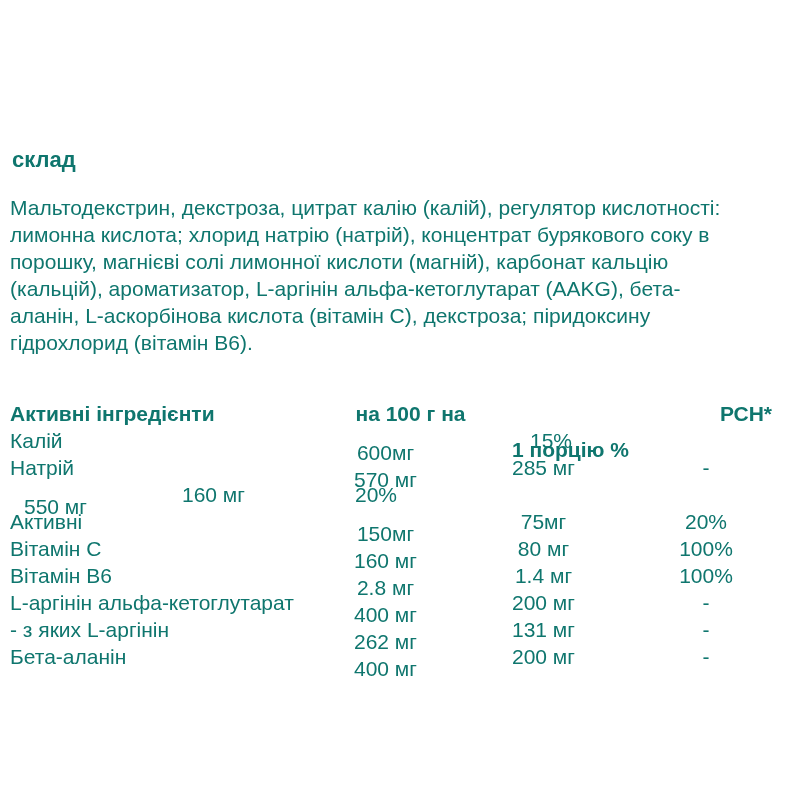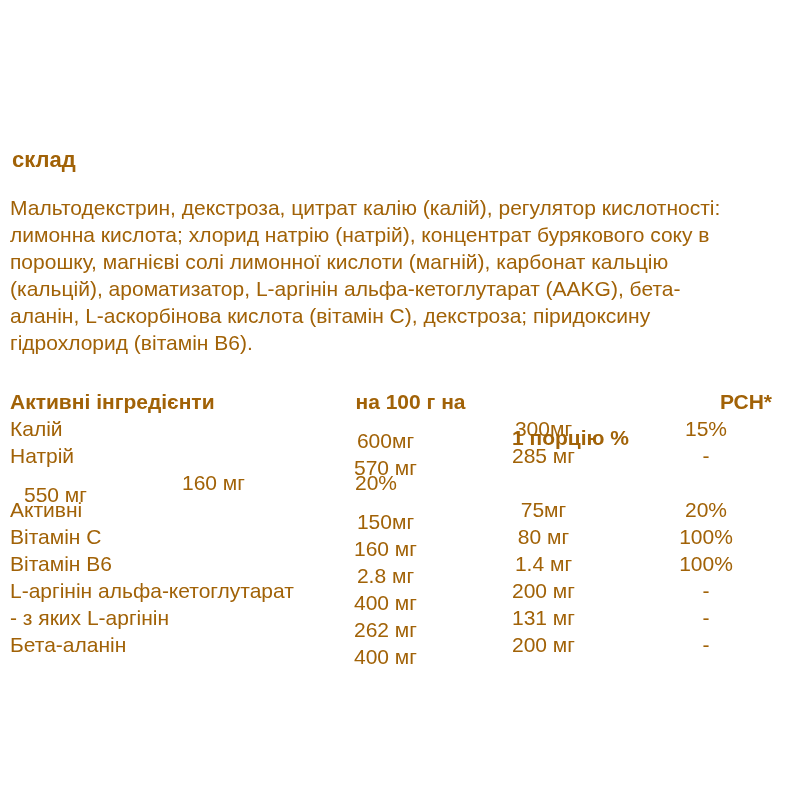--- a/index.html
+++ b/index.html
@@ -6,21 +6,21 @@
     margin: 0;
     padding: 0;
     background: #ffffff;
   }
   .page {
     position: relative;
     width: 800px;
     height: 800px;
     background: #ffffff;
     font-family: "Liberation Sans", sans-serif;
-    color: #a16207;
+    color: #0f766e;
     overflow: hidden;
   }
   .heading {
     position: absolute;
     left: 12px;
     top: 146px;
     margin: 0;
     font-size: 22px;
     font-weight: bold;
     line-height: 27px;
@@ -31,21 +31,21 @@
     top: 194px;
     font-size: 21px;
     line-height: 27px;
   }
   .ingredients .line {
     white-space: nowrap;
   }
   .tbl {
     position: absolute;
     left: 10px;
-    top: 388px;
+    top: 400px;
     font-size: 21px;
     line-height: 27px;
   }
   .row {
     display: flex;
     height: 27px;
     white-space: nowrap;
   }
   .c1 { width: 330px; text-align: left; }
   .c2 { width: 115px; text-align: center; }
@@ -80,21 +80,20 @@
     <div class="row head">
       <div class="c1">Активні інгредієнти</div>
       <div class="c2">на 100 г на</div>
       <div class="c3">1 порцію %</div>
       <div class="c4">РСН*</div>
     </div>
 
     <div class="row data">
       <div class="c1">Калій</div>
       <div class="c2">600мг</div>
-      <div class="c3">300мг</div>
       <div class="c4">15%</div>
     </div>
 
     <div class="row data">
       <div class="c1">Натрій</div>
       <div class="c2">570 мг</div>
       <div class="c3">285 мг</div>
       <div class="c4">-</div>
     </div>
 

